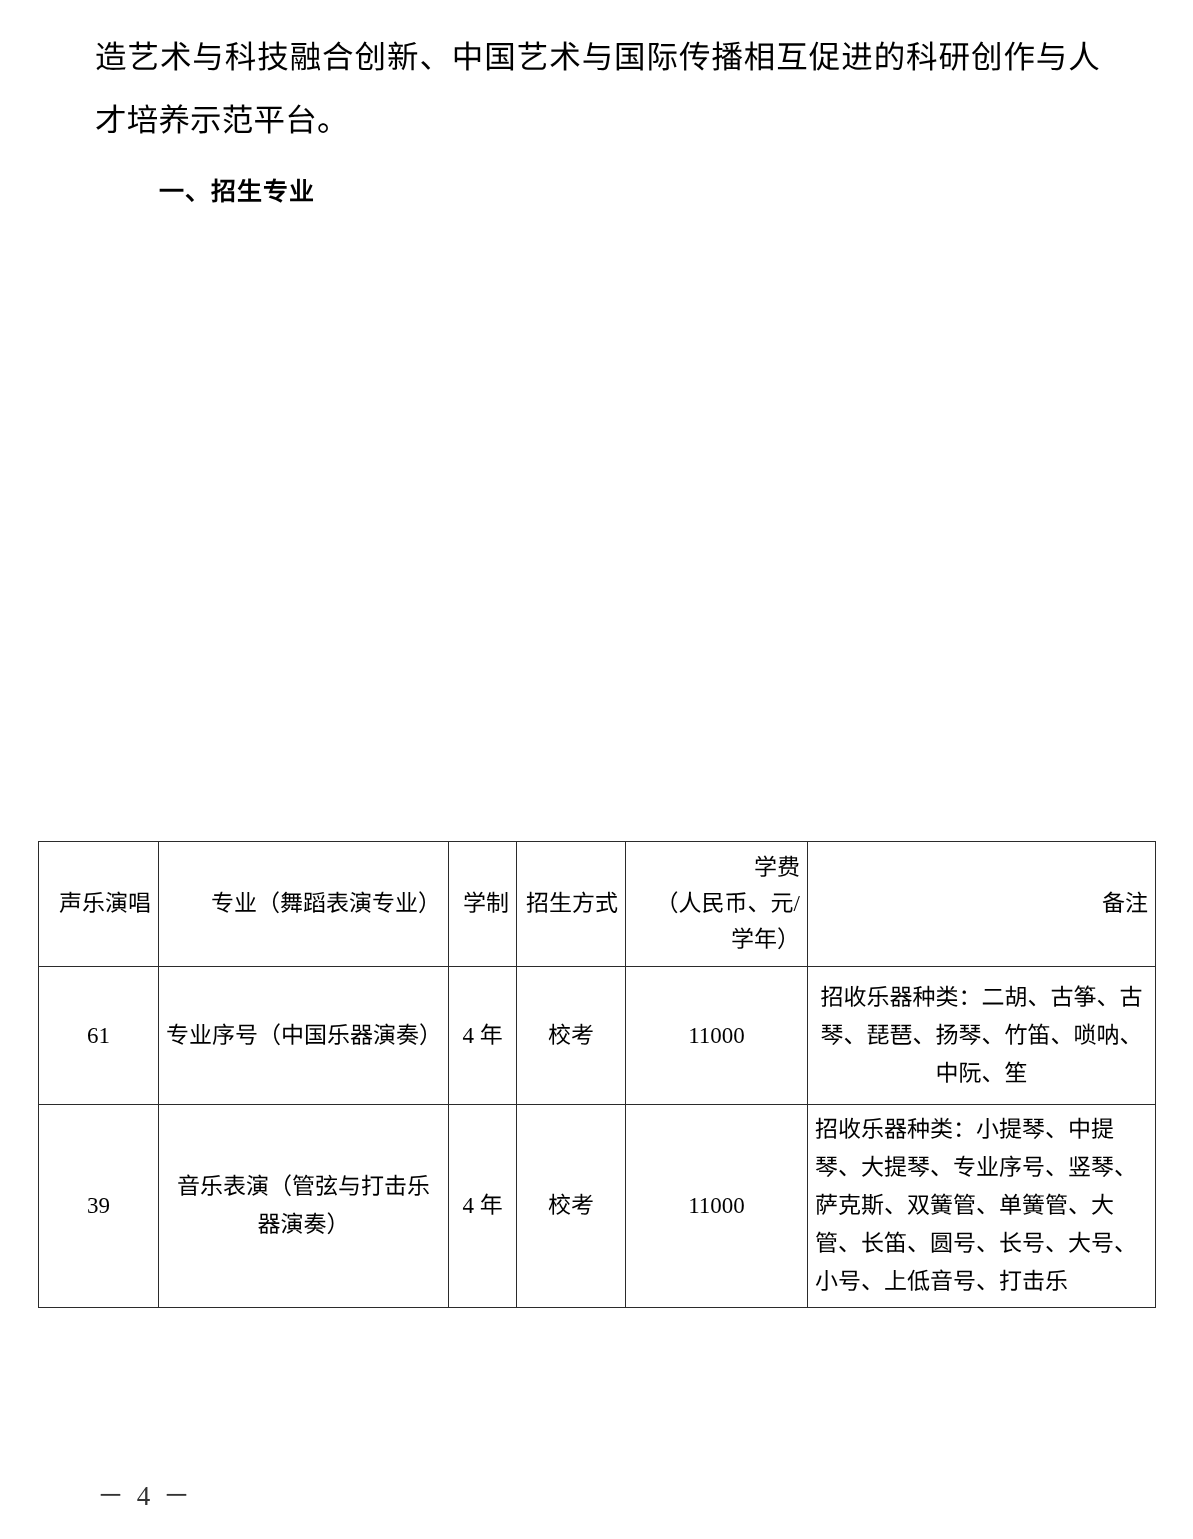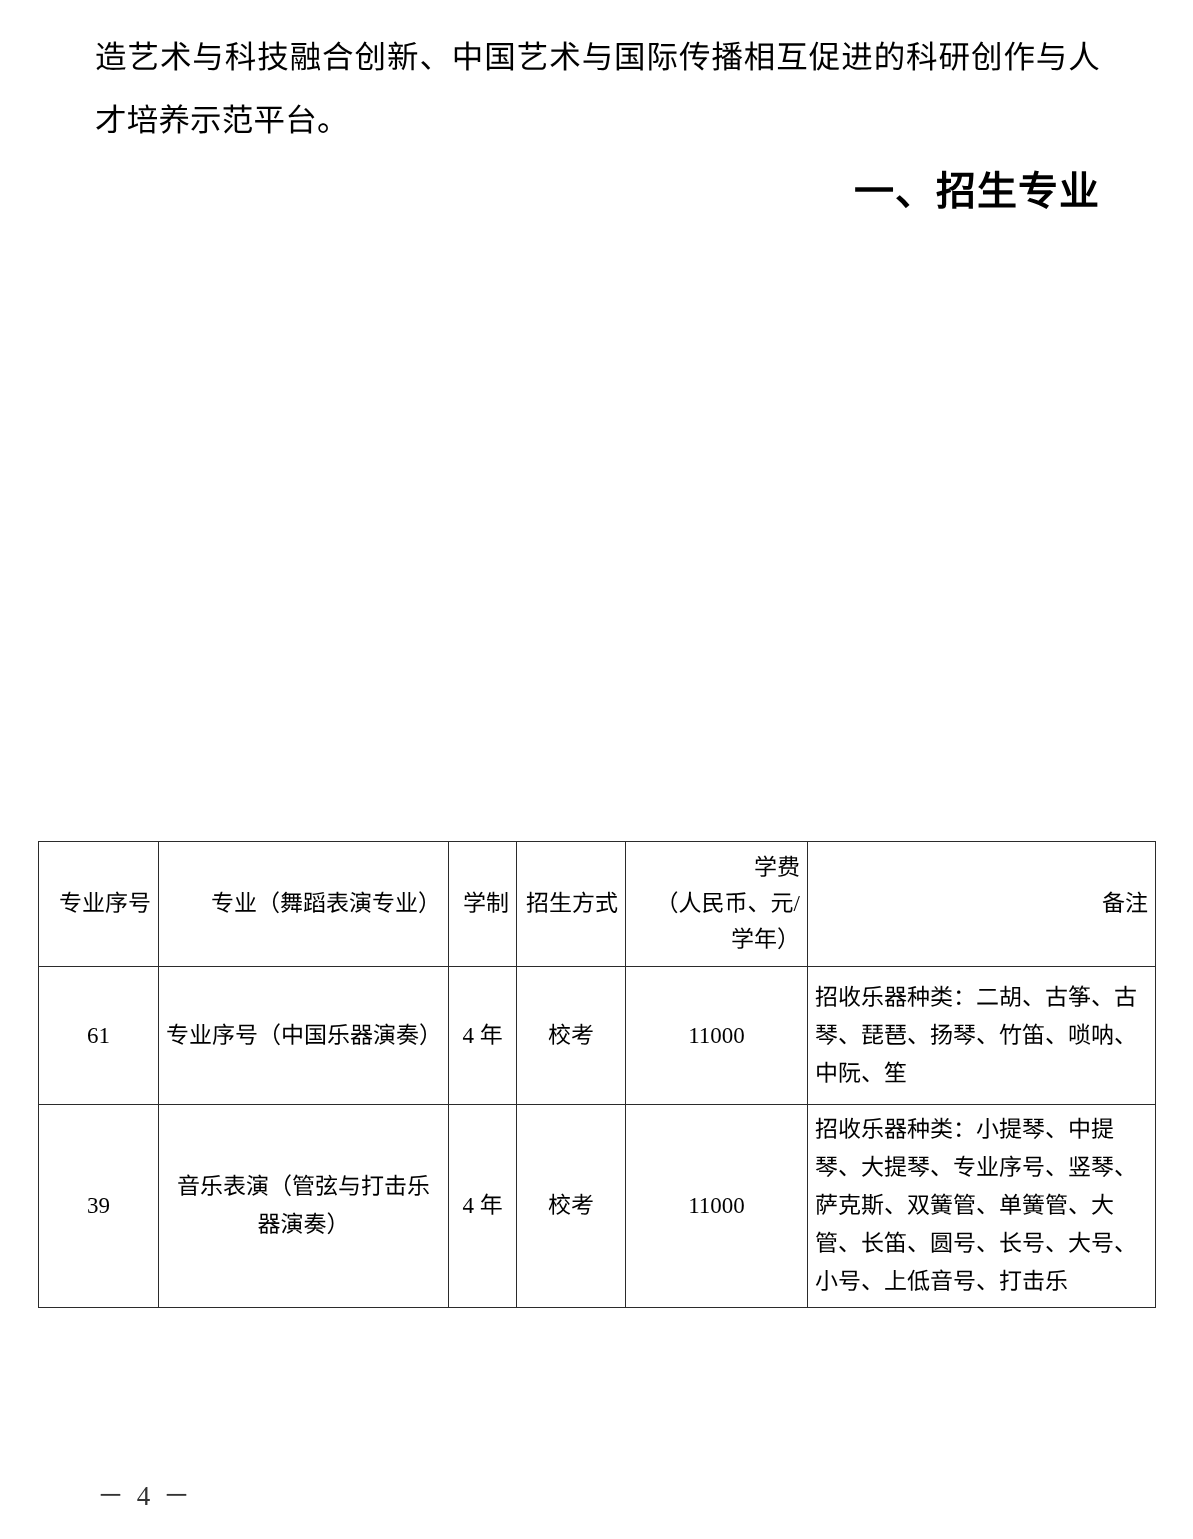--- a/index.html
+++ b/index.html
@@ -41,27 +41,26 @@
     text-justify: inter-ideograph;
     margin: 0;
     letter-spacing: 0.2px;
   }
   .para.indent {
     text-indent: 64px;
   }
 
   
   .section-heading {
-    font-size: 40px;
+    font-size: 25px;
     line-height: 63px;
     font-weight: bold;
     margin: 0;
     text-indent: 64px;
     letter-spacing: 1px;
-    text-align: right;
   }
 
   .spacer-before-heading { height: 8px; }
 
   
   .table-wrap {
     position: absolute;
     left: 38px;
     top: 841px;
     width: 1117px;
@@ -100,21 +99,21 @@
     text-align: center;
   }
   td.c-major { line-height: 38px; }
   td.c-remark {
     text-align: left;
     line-height: 38px;
     padding-left: 8px;
     padding-right: 4px;
   }
   tr.r-37 td { height: 108px; }
-  tr.r-38 td { height: 125px; }
+  tr.r-38 td { height: 125px; text-align: center; }
   tr.r-39 td { height: 170px; }
 
   
   .footer {
     position: absolute;
     left: 97px;
     top: 1480px;
     font-size: 27px;
     line-height: 32px;
     color: #333333;
@@ -143,21 +142,21 @@
       <colgroup>
         <col class="col-seq">
         <col class="col-major">
         <col class="col-length">
         <col class="col-method">
         <col class="col-fee">
         <col class="col-remark">
       </colgroup>
       <thead>
         <tr>
-          <th>专业序号</th>
+          <th>声乐演唱</th>
           <th>专业（舞蹈表演专业）</th>
           <th>学制</th>
           <th>招生方式</th>
           <th>
             <div>学费</div>
             <div>（人民币、元/</div>
             <div>学年）</div>
           </th>
           <th>备注</th>
         </tr>

